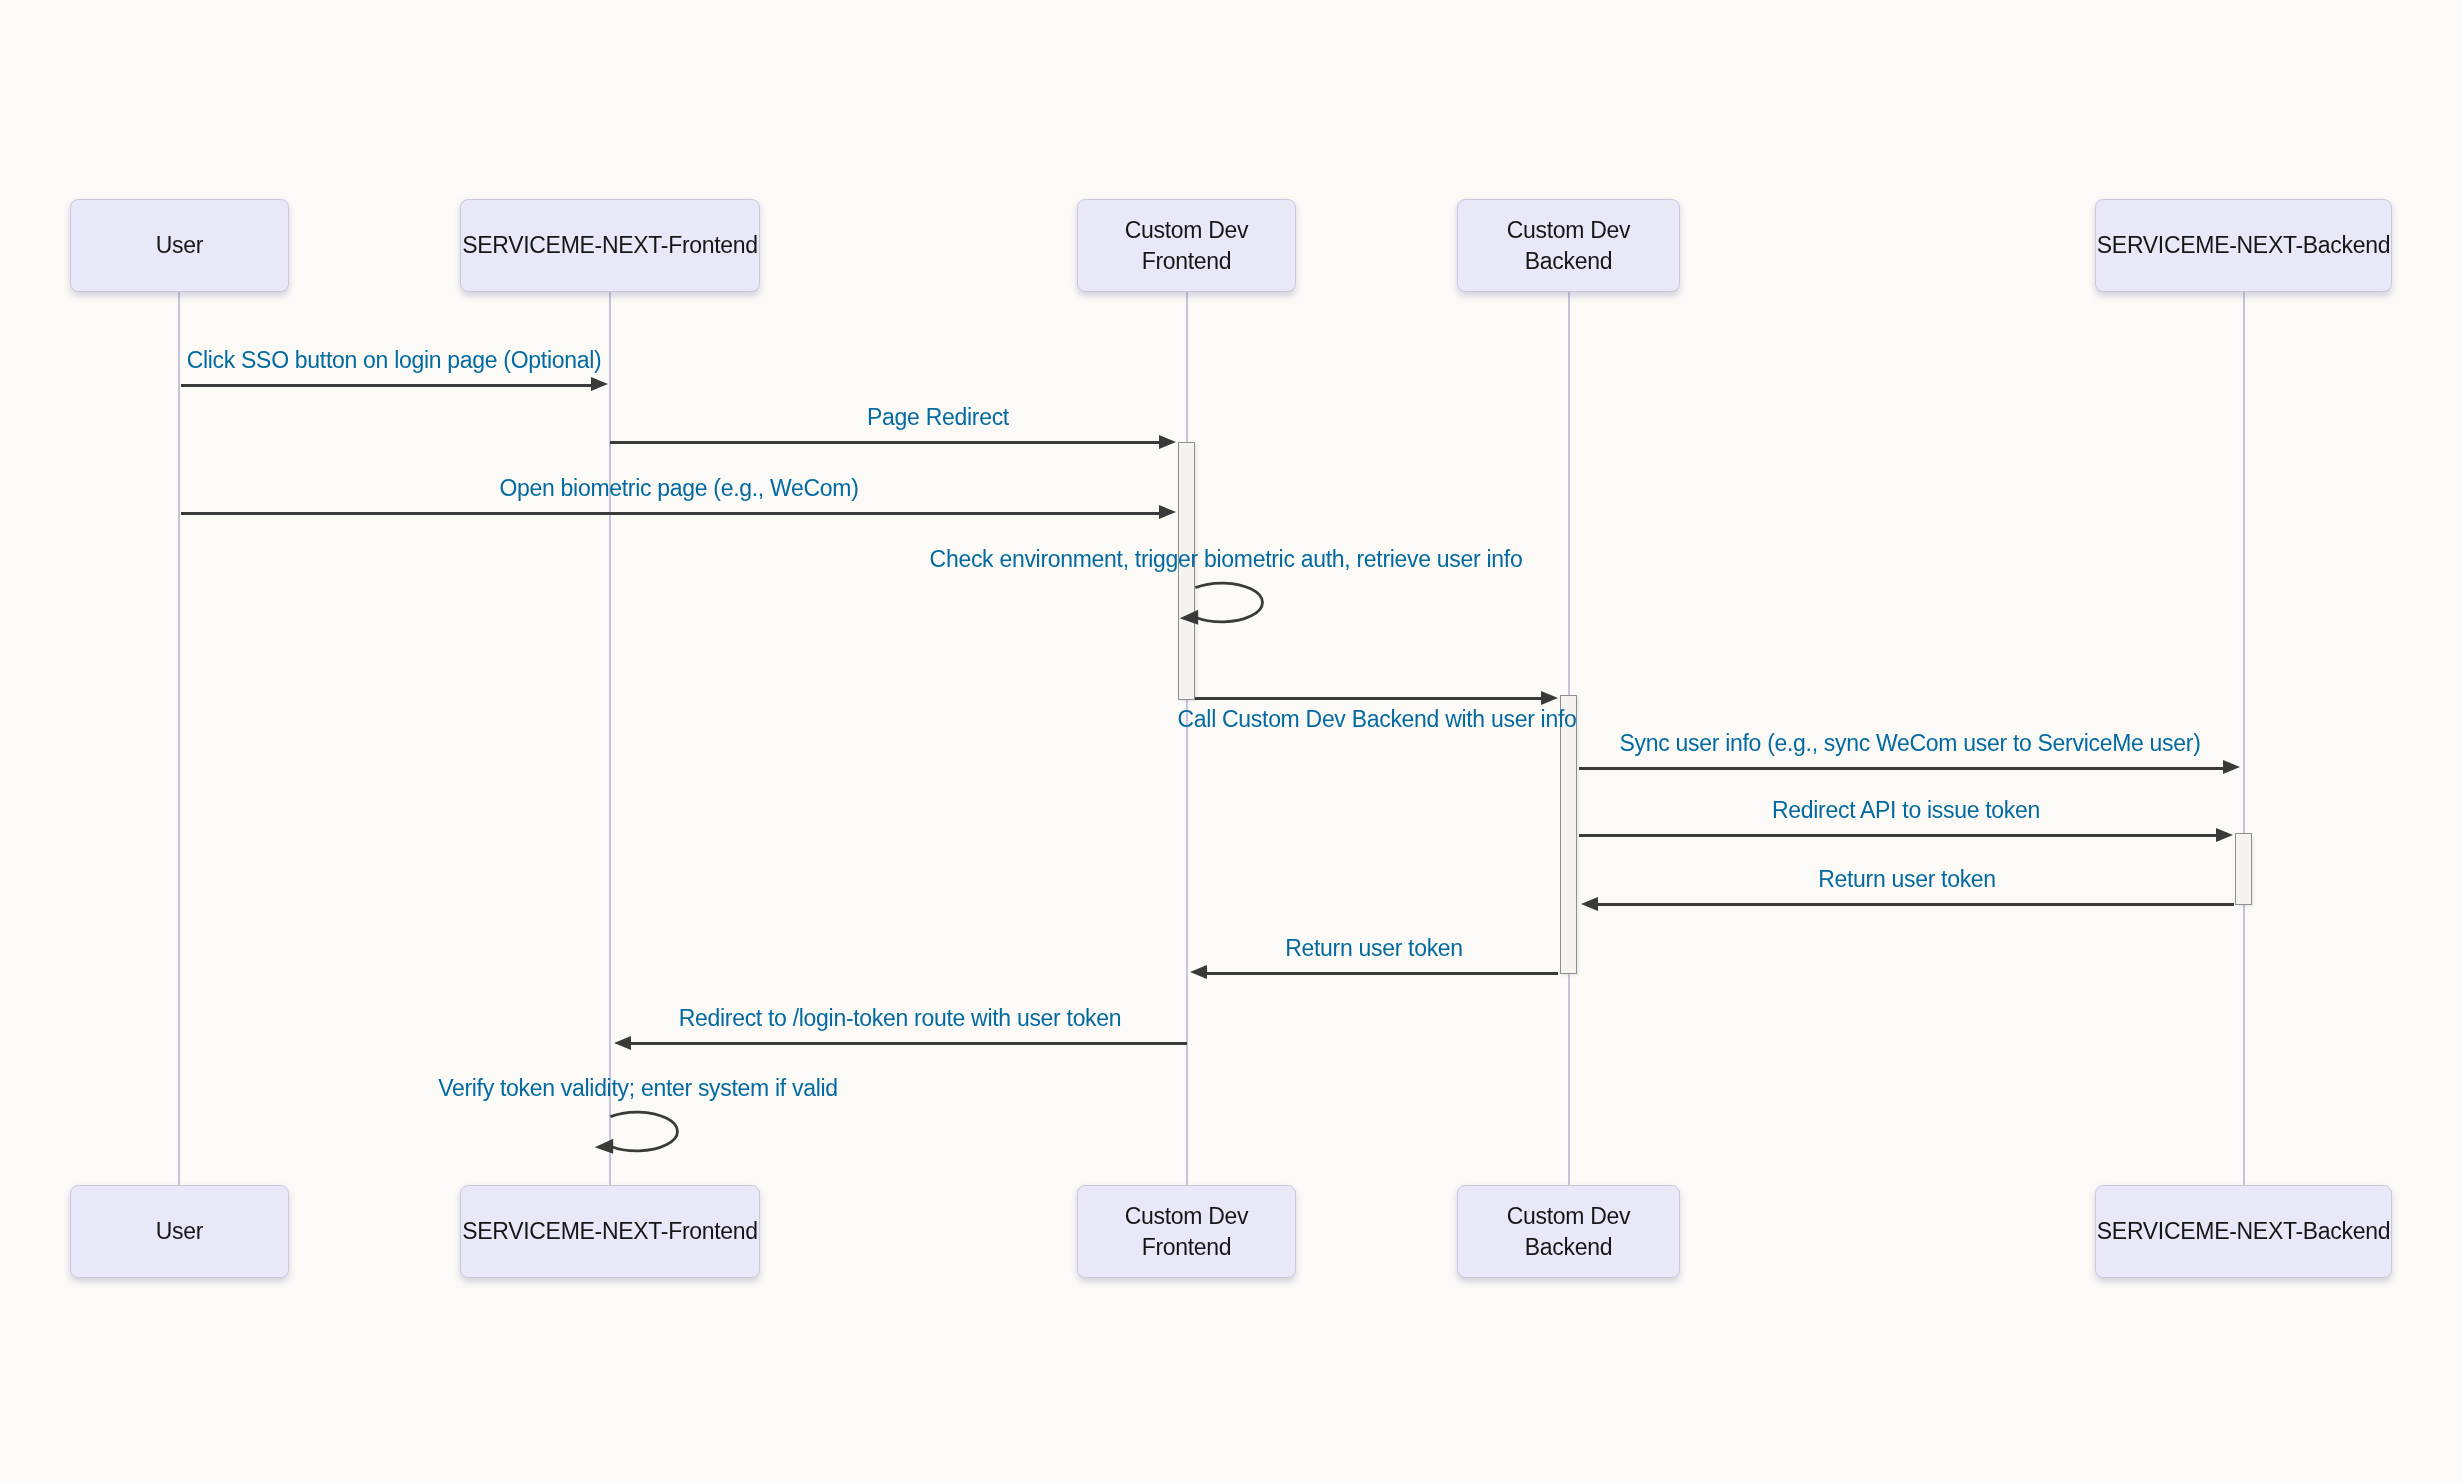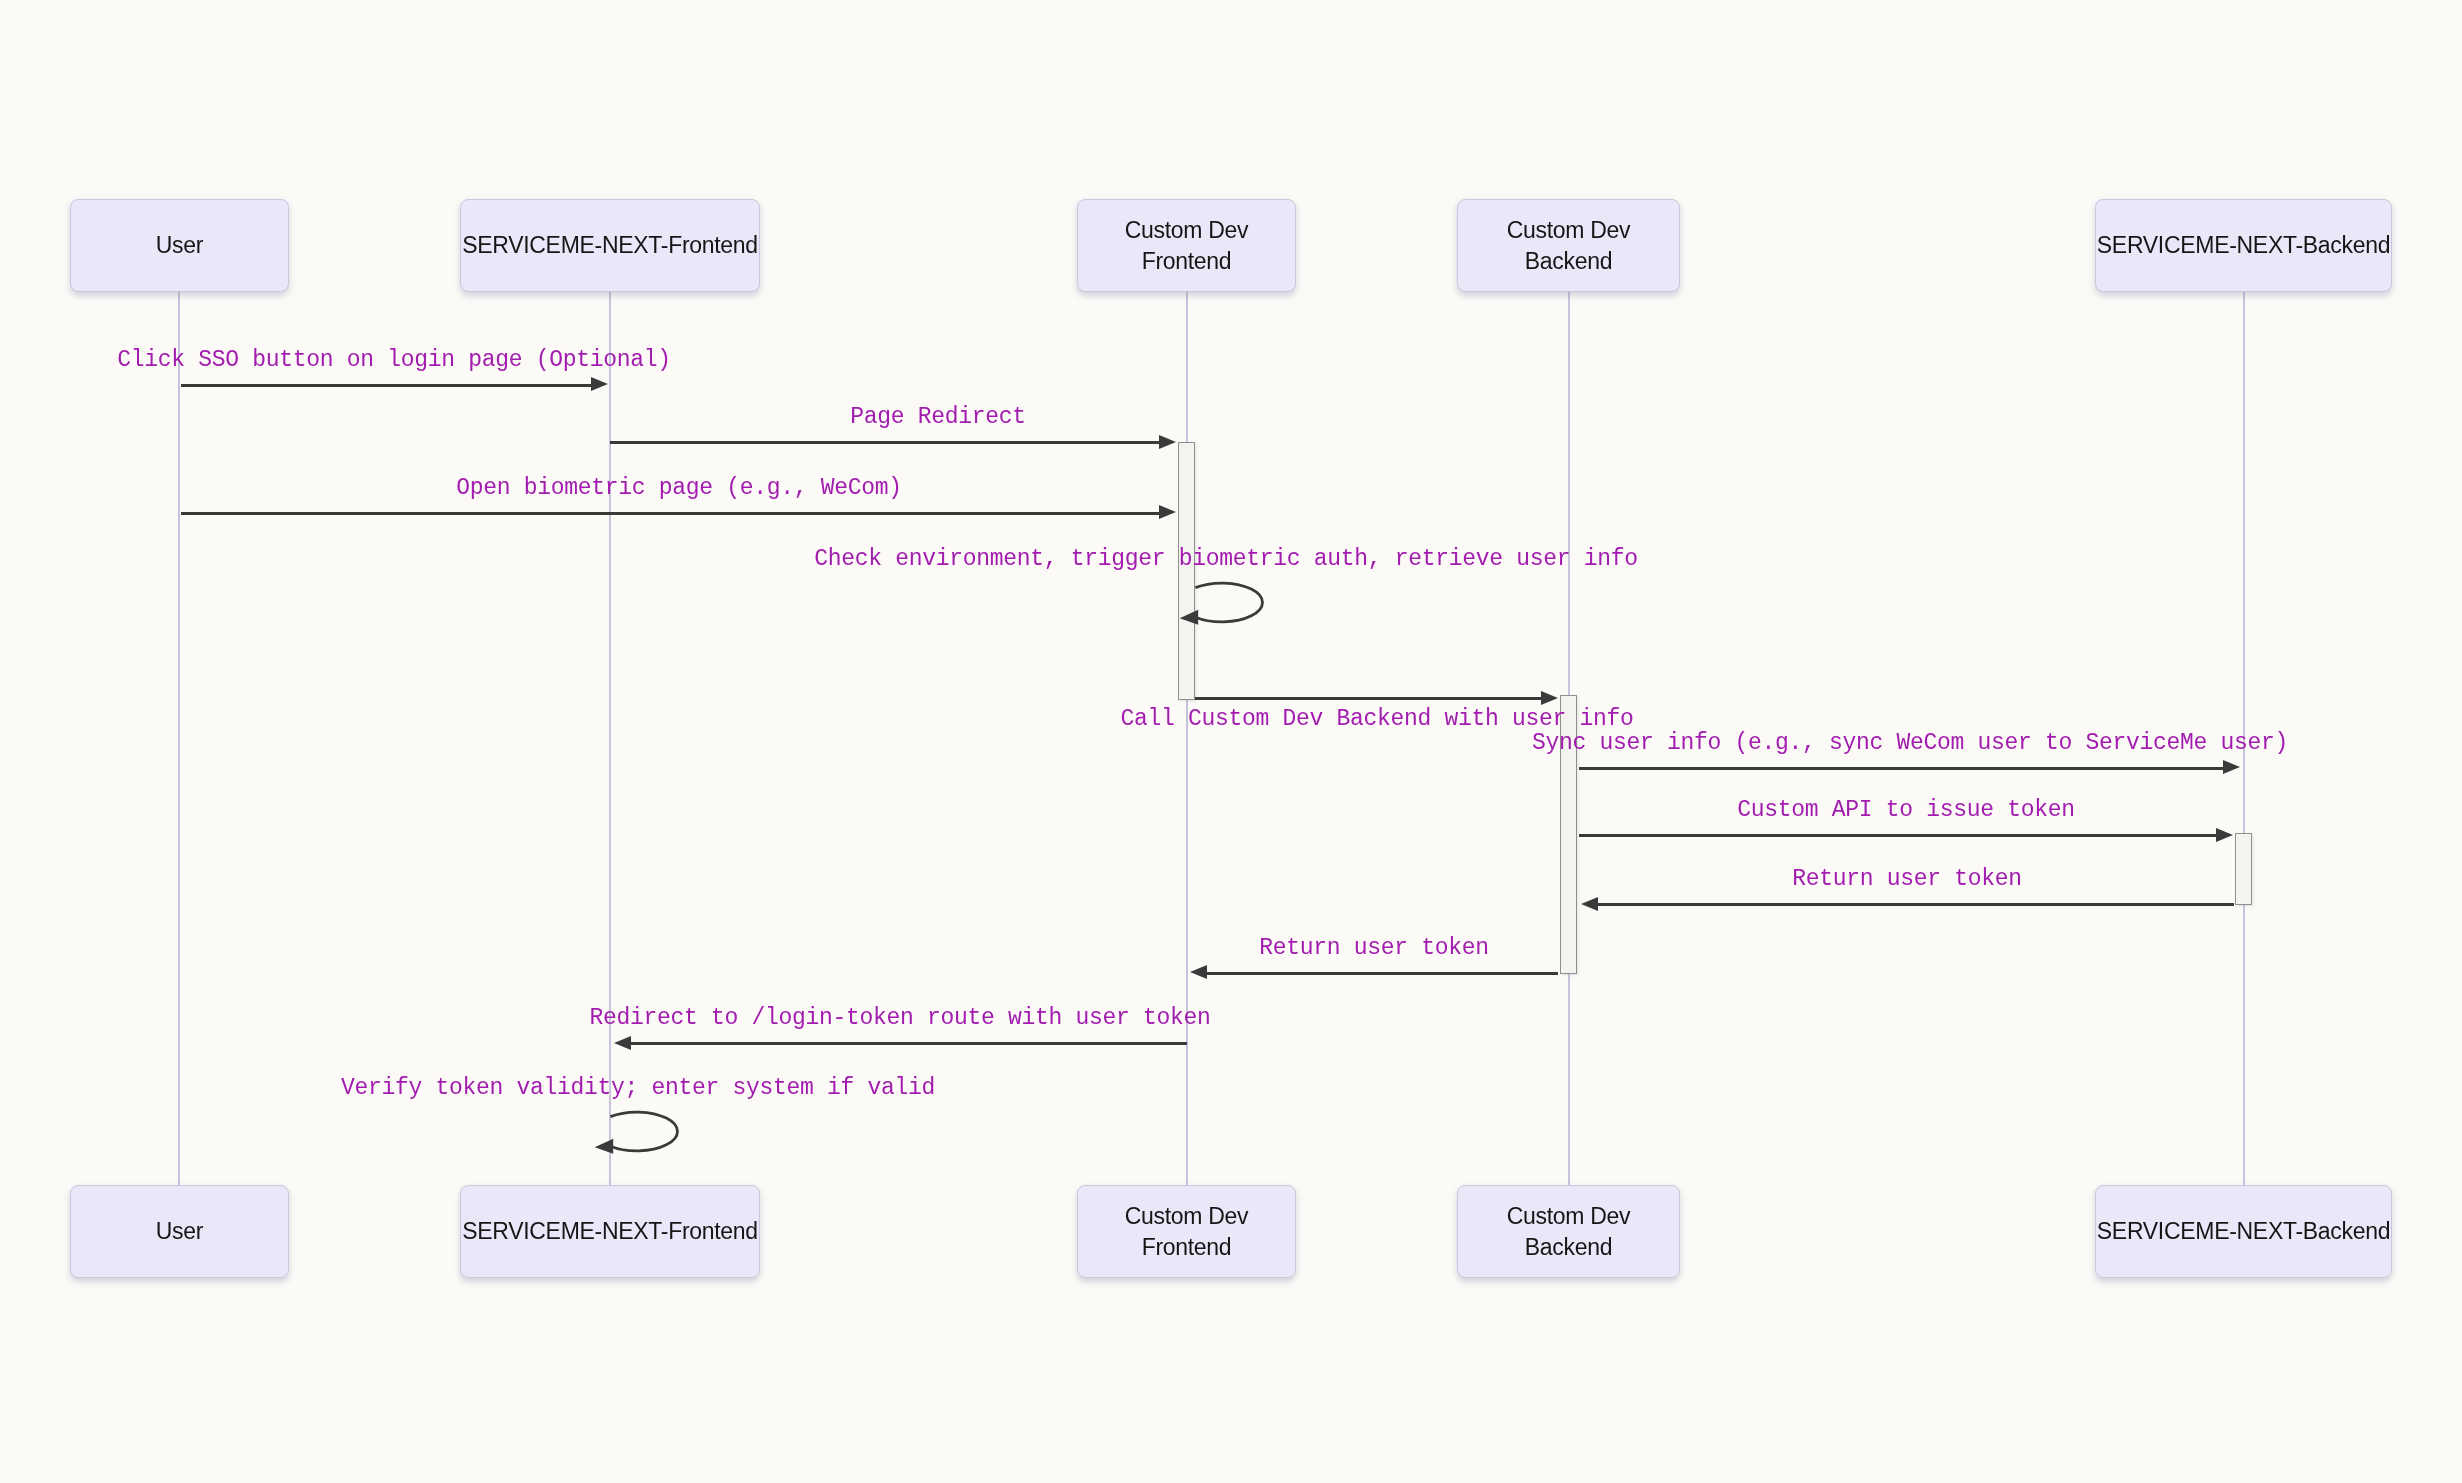--- a/index.html
+++ b/index.html
@@ -59,26 +59,25 @@
     width: 0;
     height: 0;
     border-top: 7.4px solid transparent;
     border-bottom: 7.4px solid transparent;
   }
   .msg-head.right { border-left: 17.6px solid #3a3a3a; }
   .msg-head.left  { border-right: 17.6px solid #3a3a3a; }
   .msg-label {
     position: absolute;
     transform: translateX(-50%);
-    color: #a21caf;
+    color: #0369a1;
     font-size: 23px;
     line-height: 28px;
     letter-spacing: -0.3px;
     white-space: nowrap;
-    font-family: Liberation Mono, monospace;
   }
   .self-loop-svg {
     position: absolute;
     overflow: visible;
   }
 </style>
 </head>
 <body>
 
 <div id="canvas">
@@ -134,21 +133,21 @@
     <div class="msg-head right" style="left: 1159px; top: 505px;"></div>
     <div class="msg-label" style="left: 679px; top: 474px;">Open biometric page (e.g., WeCom)</div>
     <div class="msg-line" style="left: 1195px; top: 697px; width: 349px;"></div>
     <div class="msg-head right" style="left: 1541px; top: 691px;"></div>
     <div class="msg-label" style="left: 1377px; top: 659px; margin-top: 46px;">Call Custom Dev Backend with user info</div>
     <div class="msg-line" style="left: 1579px; top: 767px; width: 647px;"></div>
     <div class="msg-head right" style="left: 2223px; top: 760px;"></div>
     <div class="msg-label" style="left: 1910px; top: 729px;">Sync user info (e.g., sync WeCom user to ServiceMe user)</div>
     <div class="msg-line" style="left: 1579px; top: 834px; width: 640px;"></div>
     <div class="msg-head right" style="left: 2216px; top: 828px;"></div>
-    <div class="msg-label" style="left: 1906px; top: 796px;">Custom API to issue token</div>
+    <div class="msg-label" style="left: 1906px; top: 796px;">Redirect API to issue token</div>
     <div class="msg-line" style="left: 1596px; top: 903px; width: 638px;"></div>
     <div class="msg-head left" style="left: 1581px; top: 897px;"></div>
     <div class="msg-label" style="left: 1907px; top: 865px;">Return user token</div>
     <div class="msg-line" style="left: 1205px; top: 972px; width: 353px;"></div>
     <div class="msg-head left" style="left: 1190px; top: 965px;"></div>
     <div class="msg-label" style="left: 1374px; top: 934px;">Return user token</div>
     <div class="msg-line" style="left: 629px; top: 1042px; width: 558px;"></div>
     <div class="msg-head left" style="left: 614px; top: 1036px;"></div>
     <div class="msg-label" style="left: 900px; top: 1004px;">Redirect to /login-token route with user token</div>
     <svg width="111" height="56" viewBox="0 0 120 60" class="self-loop-svg" style="left: 1176px; top: 580px;">

